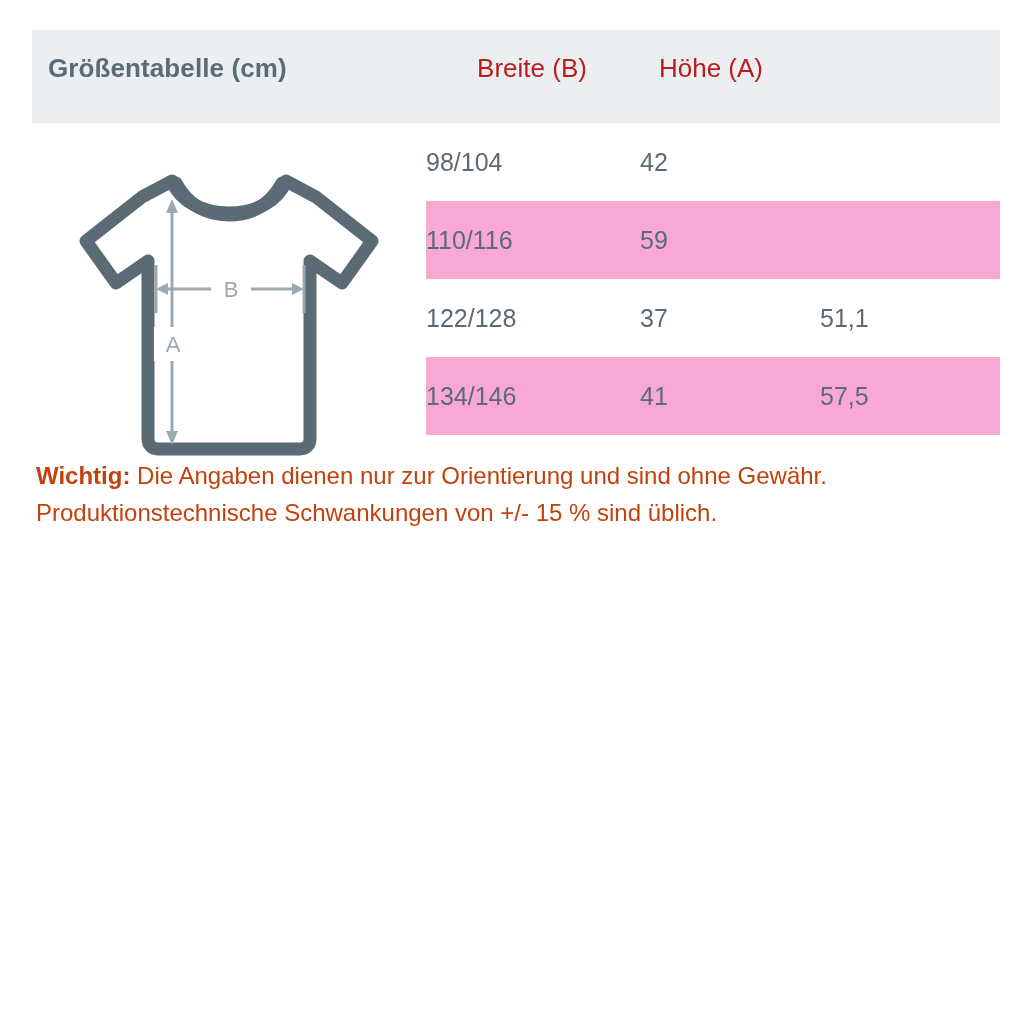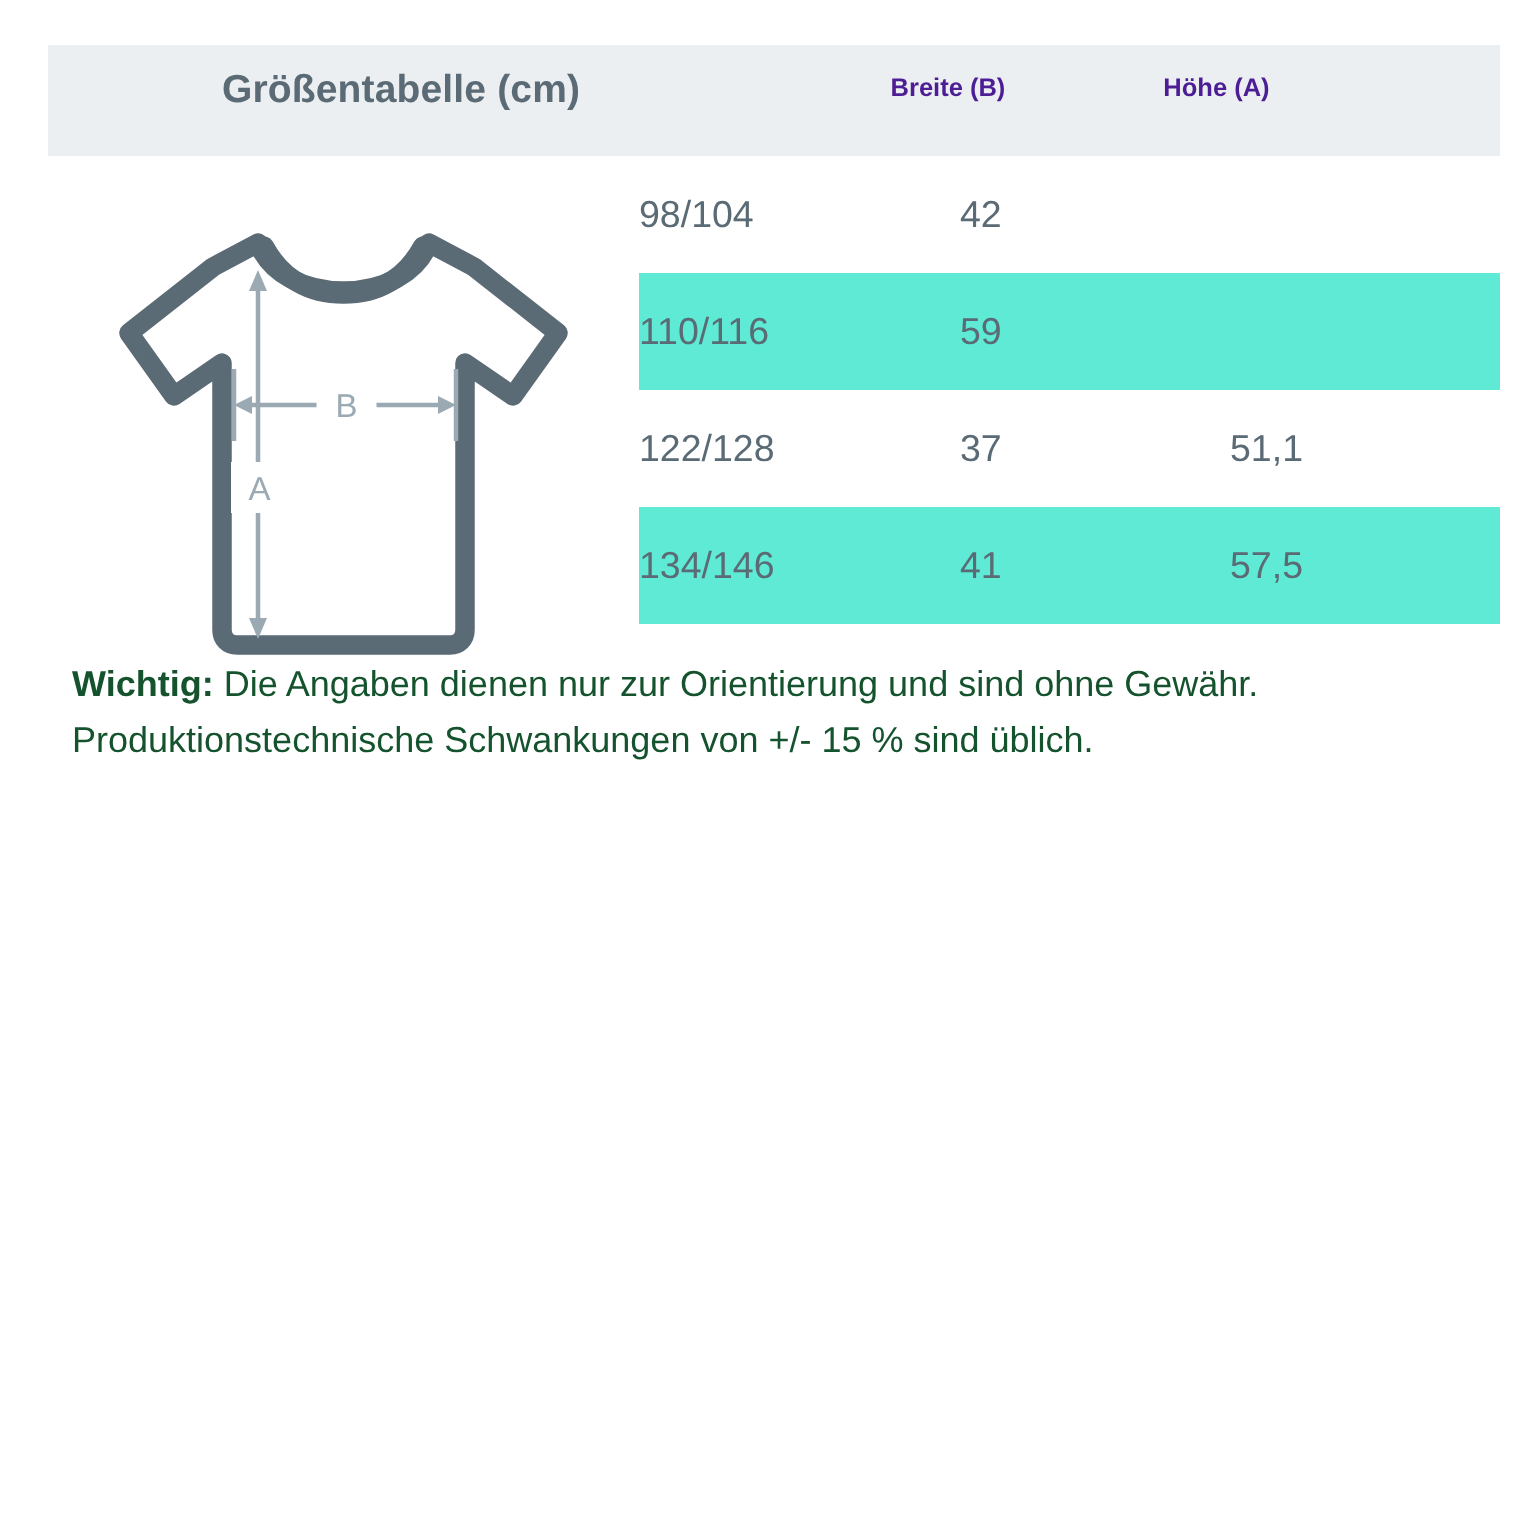--- a/index.html
+++ b/index.html
@@ -20,38 +20,37 @@
     left: 32px;
     top: 30px;
     width: 968px;
   }
 
   
   .chart-header {
     display: flex;
     align-items: center;
     background: #eceff1;
-    height: 74px;
+    height: 93px;
     box-sizing: border-box;
     padding: 0 0 16px 16px;
-    justify-content: center;
   }
   .chart-header .title {
     flex: 0 0 394px;
     font-size: 26px;
     font-weight: bold;
     color: #5b6b75;
     letter-spacing: 0.1px;
   }
   .chart-header .col {
     flex: 0 0 180px;
     text-align: center;
-    font-size: 17px;
-    font-weight: bold;
-    color: #4c1d95;
+    font-size: 26px;
+    font-weight: normal;
+    color: #b91c1c;
   }
   .chart-header .col.col-a {
     flex: 0 0 178px;
   }
 
   
   .chart-body {
     position: relative;
   }
   .figure-cell {
@@ -67,43 +66,42 @@
   .rows {
     margin-left: 394px;
     width: 574px;
   }
   .row {
     display: flex;
     align-items: center;
     height: 78px;
   }
   .row.alt {
-    background: #5eead4;
+    background: #f9a8d4;
   }
   .row .cell {
     flex: 0 0 180px;
     font-size: 25px;
     color: #5b6b75;
   }
   .row .cell.size {
     flex: 0 0 214px;
   }
   .row .cell.height {
     flex: 0 0 180px;
   }
 
   
   .note {
     margin-top: 22px;
     padding-left: 4px;
     font-size: 24px;
     line-height: 1.55;
-    color: #14532d;
+    color: #c2410c;
     max-width: 940px;
-    margin-left: 12px;
   }
   .note b {
     font-weight: bold;
   }
 
   .tee-svg {
     display: block;
   }
 </style>
 </head>

